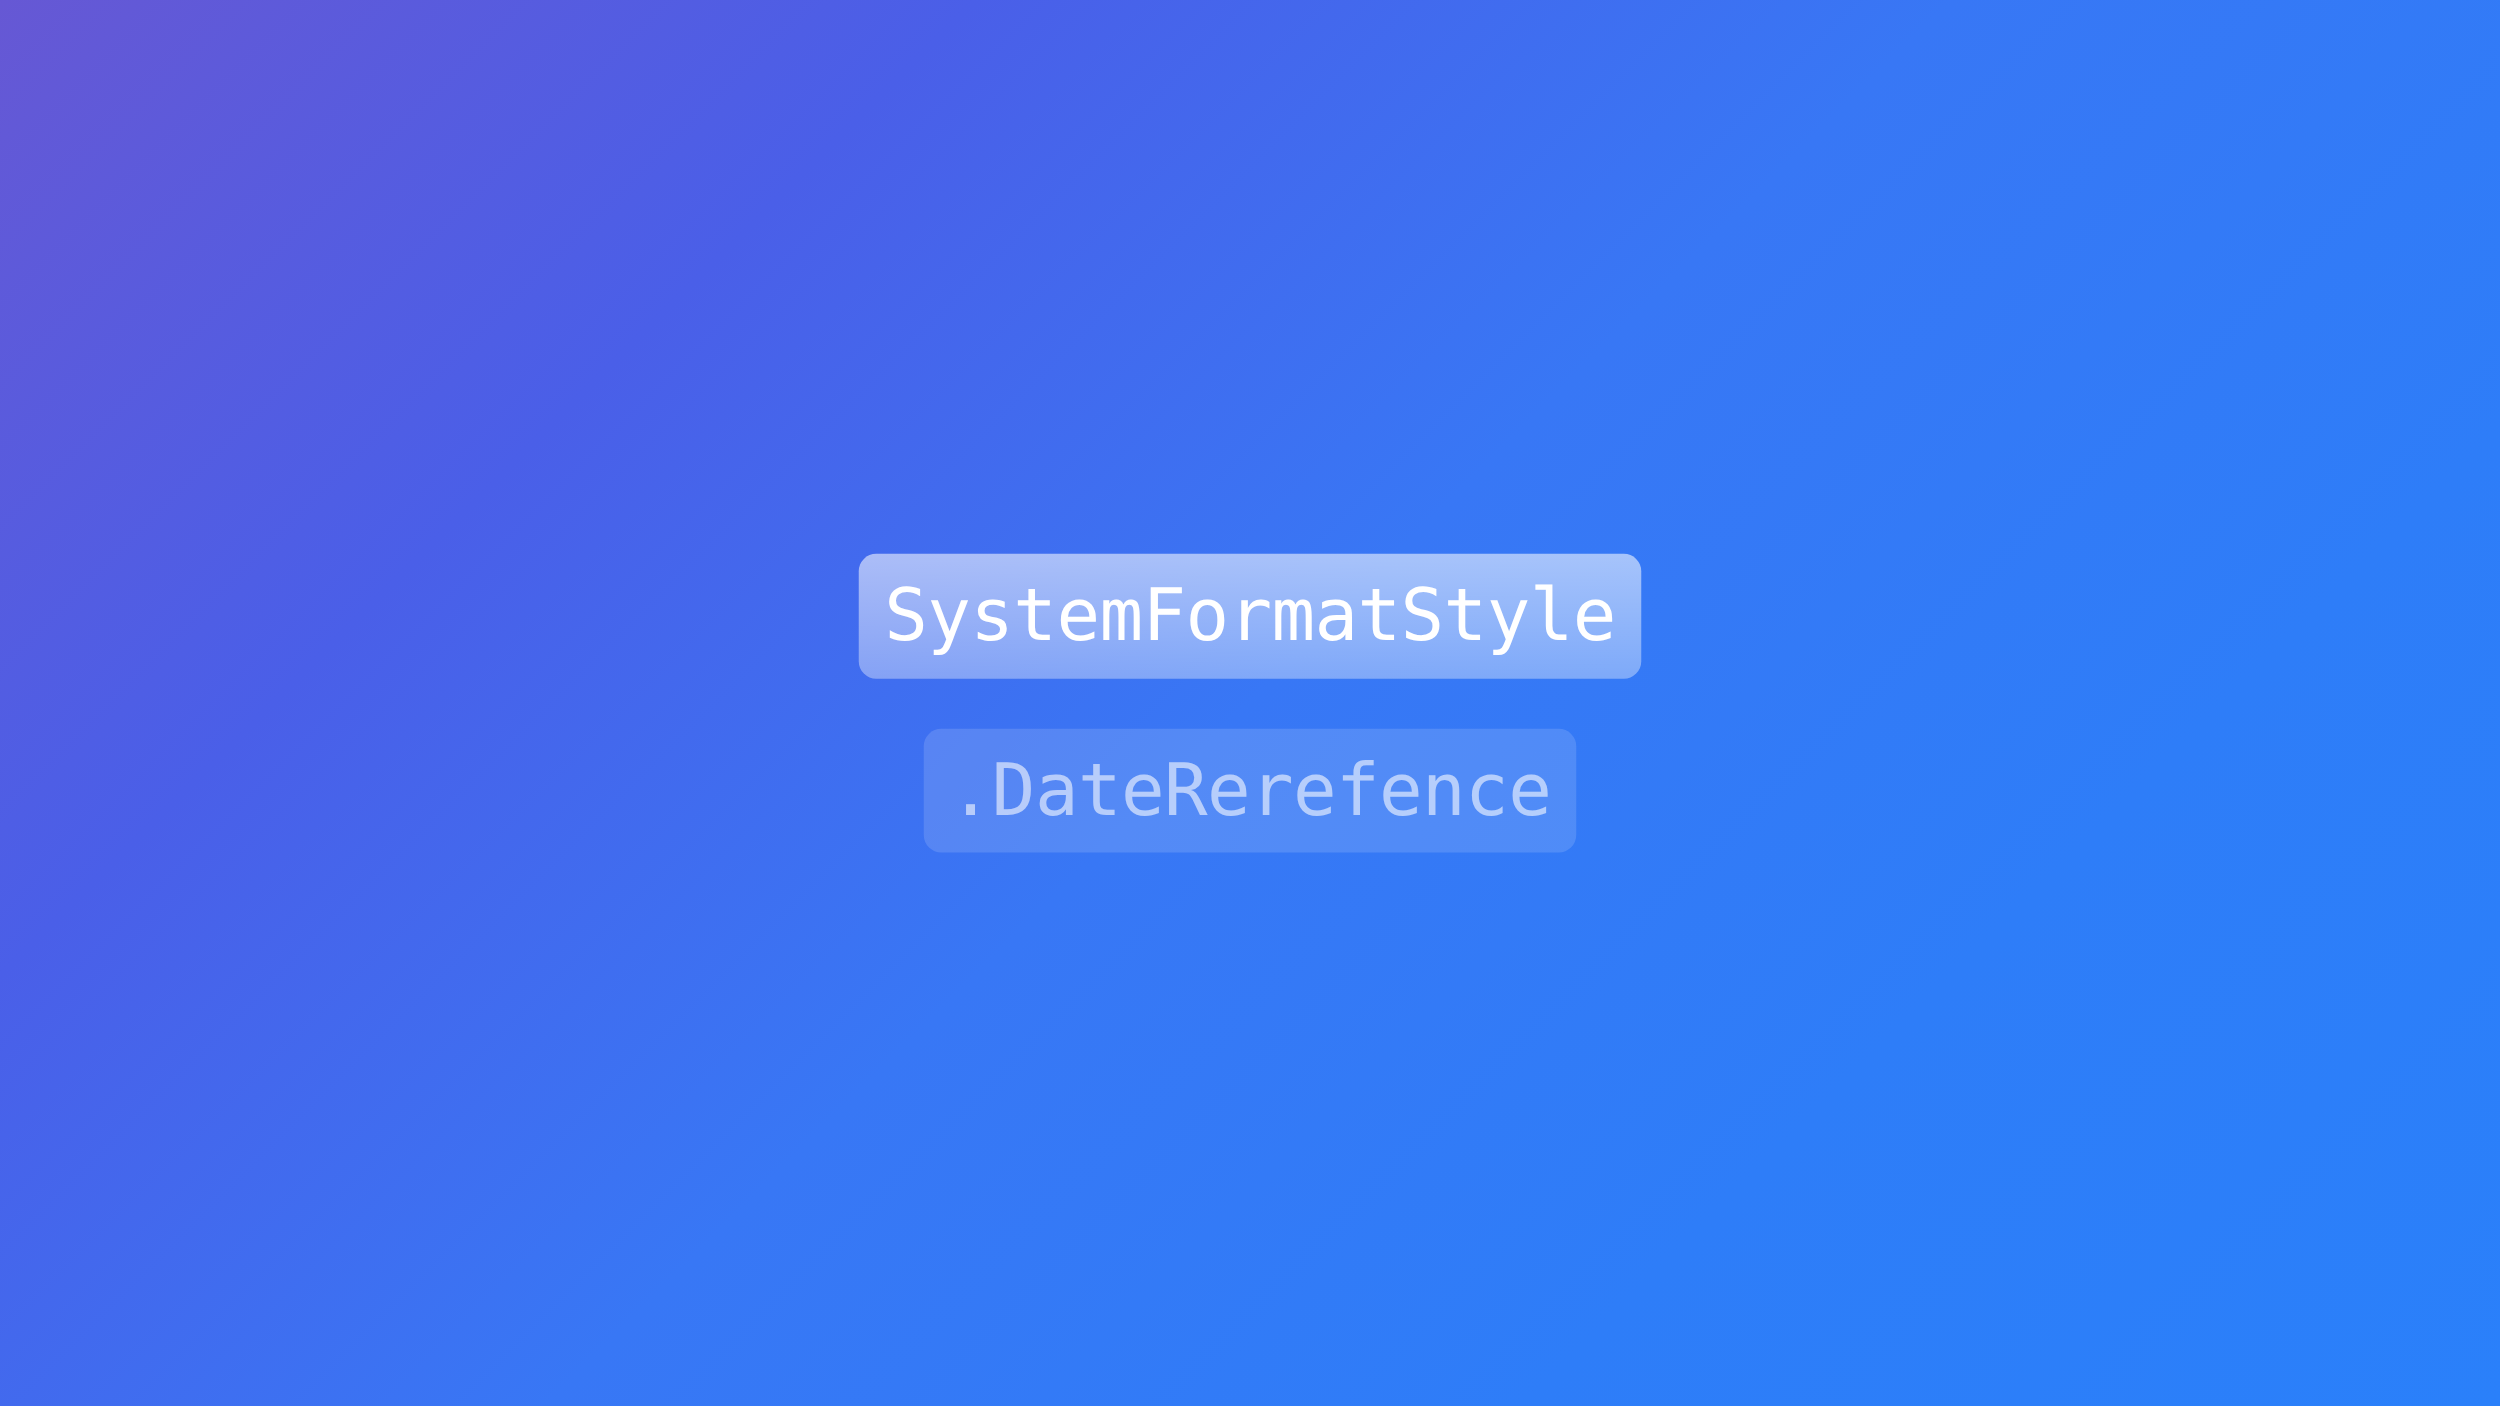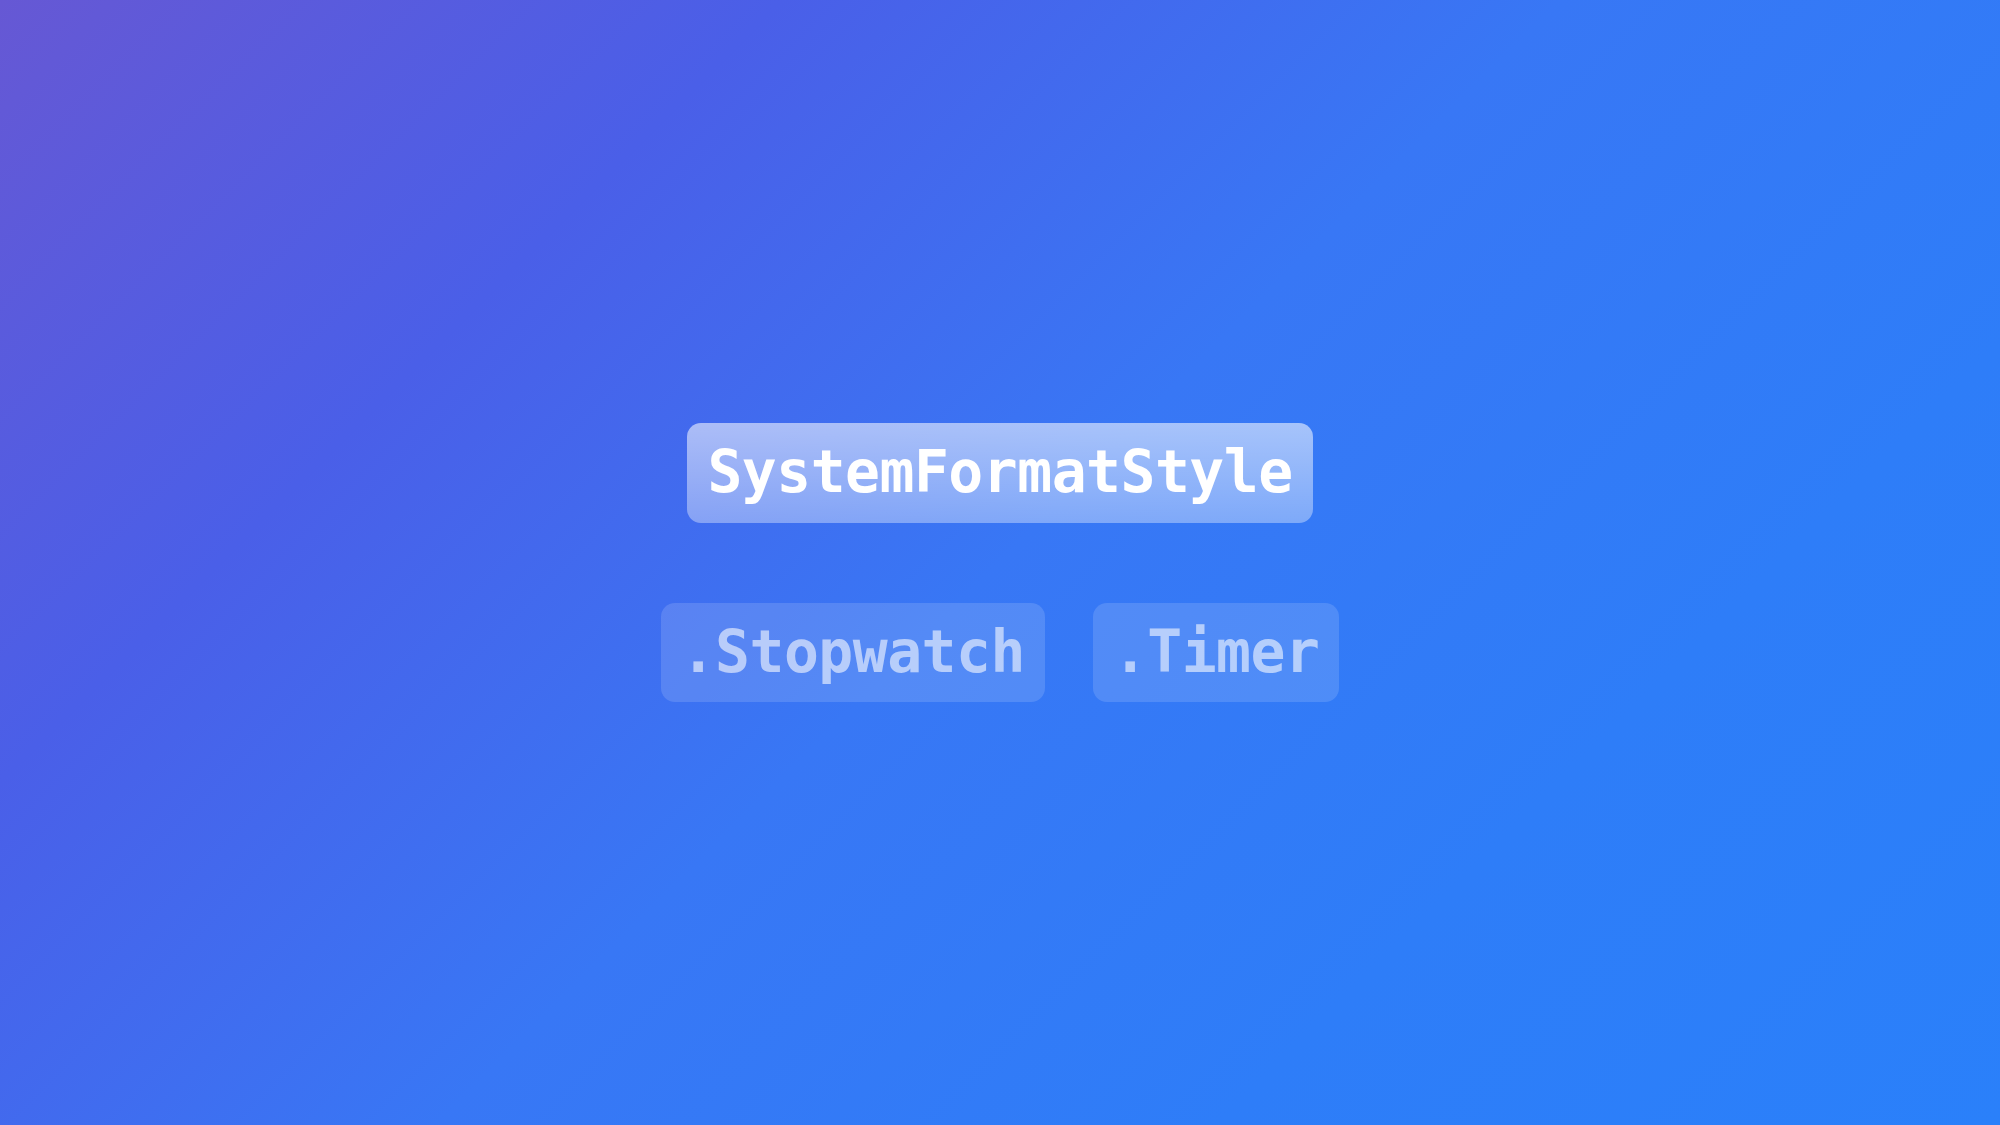--- a/index.html
+++ b/index.html
@@ -27,21 +27,20 @@
       gap: 40px;
     }
     
     .pill {
       border-radius: 14px;
       padding: 12px 20px;
       font-size: 58px;
       line-height: 1.3;
       letter-spacing: -0.5px;
       white-space: nowrap;
-      font-weight: bold;
     }
     
     .pill-primary {
       background: linear-gradient(180deg, rgba(255, 255, 255, 0.56) 0%, rgba(255, 255, 255, 0.36) 100%);
       color: #ffffff;
     }
     
     .pill-secondary {
       background: rgba(255, 255, 255, 0.14);
       color: rgba(255, 255, 255, 0.58);
@@ -55,23 +54,18 @@
   </style>
 </head>
 <body>
 
 <div class="container">
   <div class="pill pill-primary">
     <span>SystemFormatStyle</span>
   </div>
 
   <div class="row">
+    <div class="pill pill-secondary">
+      <span>.DateRerefence</span>
+    </div>
   </div>
 
-  <div class="row">
-    <div class="pill pill-secondary">
-      <span>.Stopwatch</span>
-    </div>
-    <div class="pill pill-secondary">
-      <span>.Timer</span>
-    </div>
-  </div>
 </div>
 
 </body></html>

